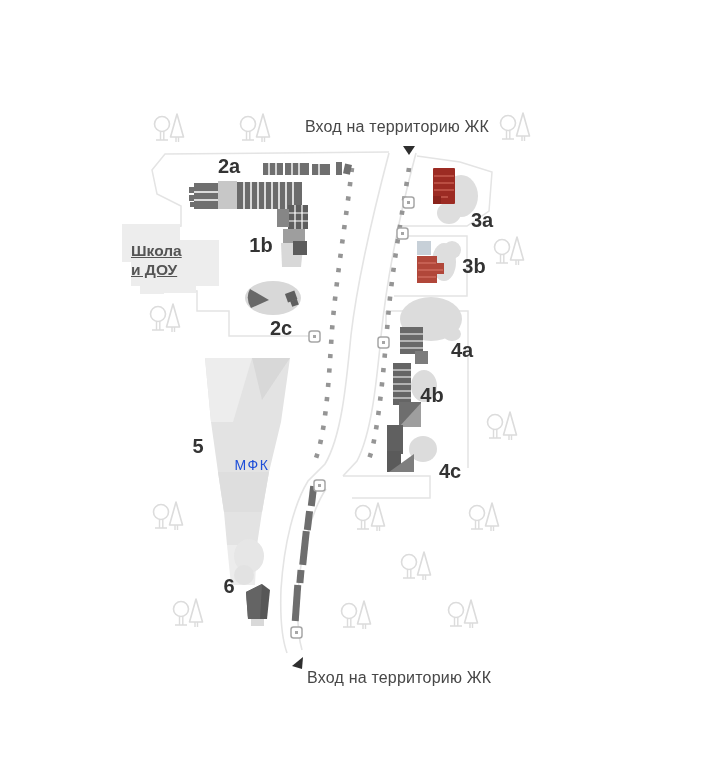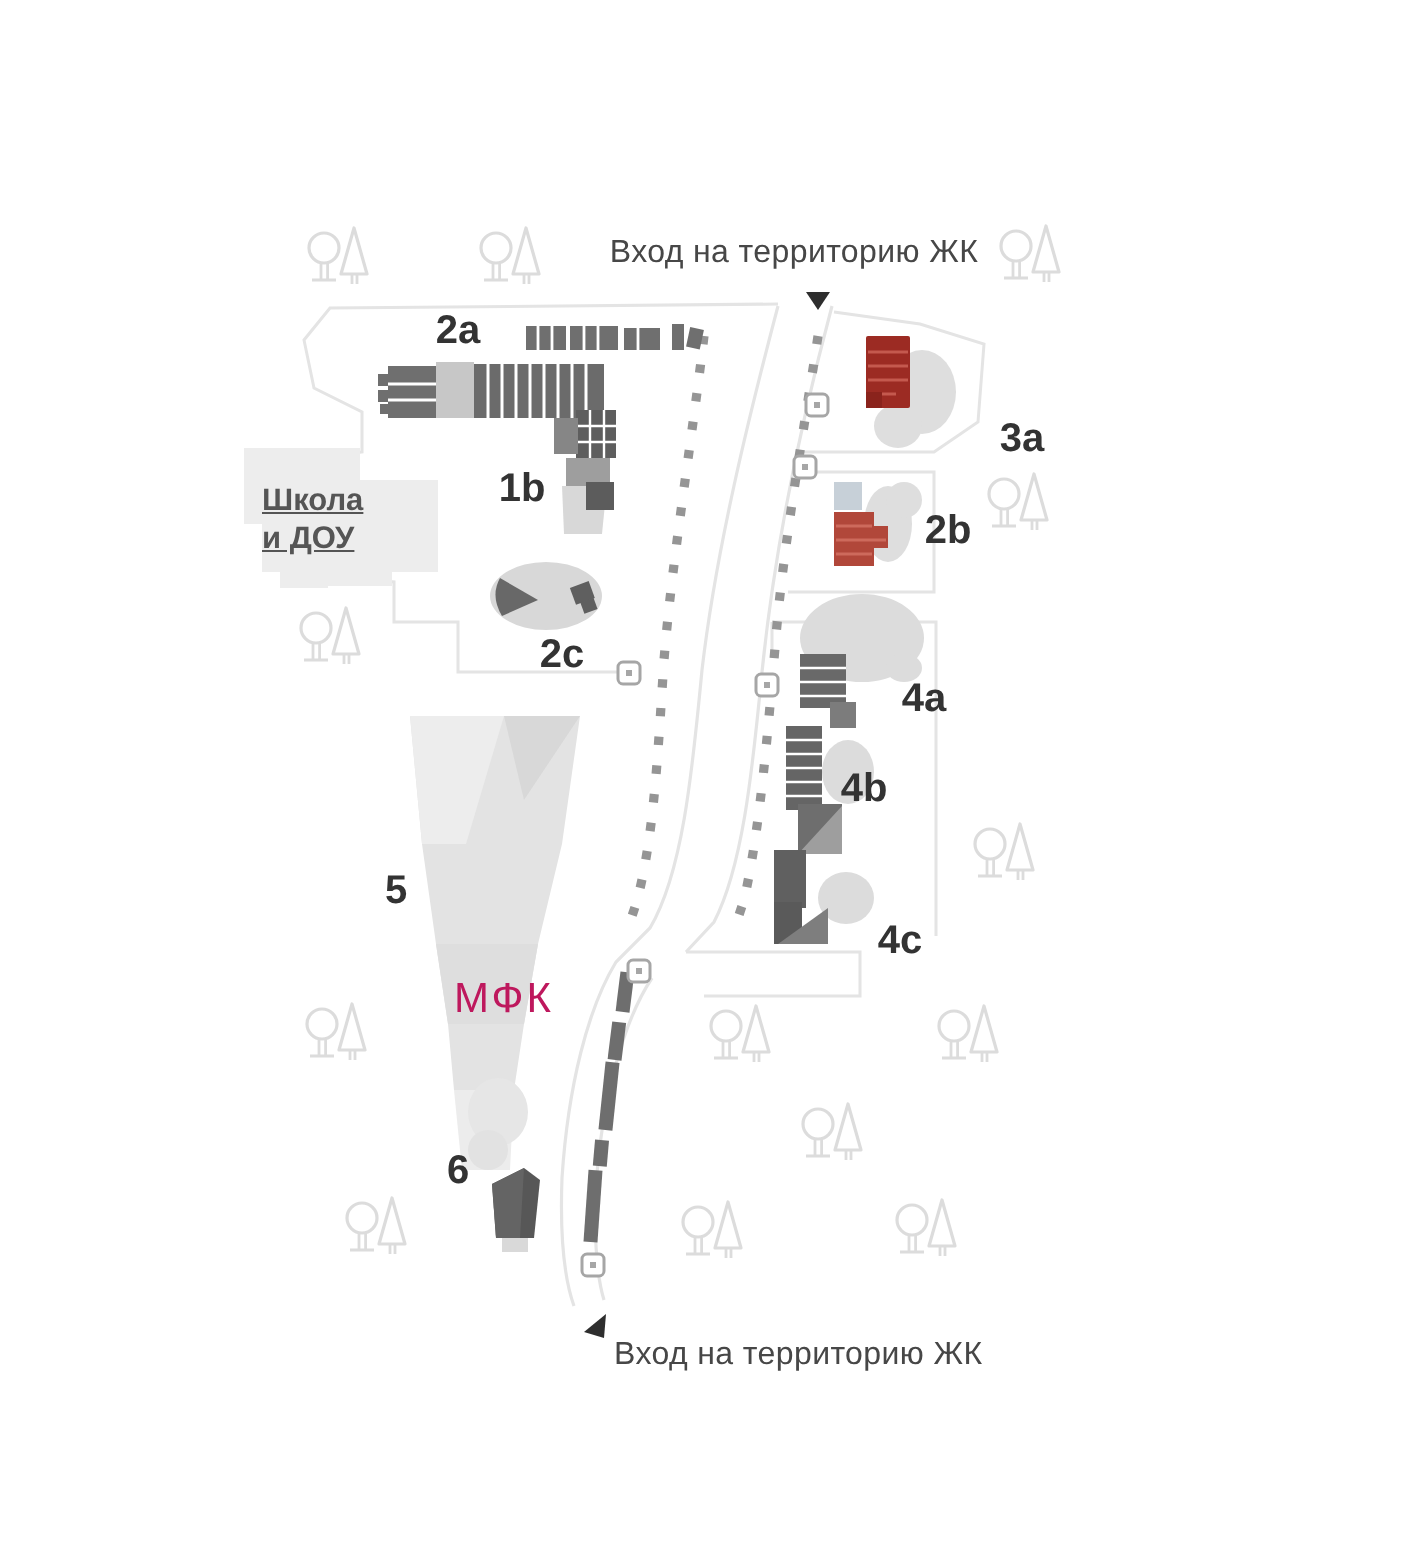--- a/index.html
+++ b/index.html
@@ -6,21 +6,21 @@
   #stage{position:relative;width:714px;height:775px;background:#fff;overflow:hidden;
          font-family:"Liberation Sans",sans-serif;}
   svg{position:absolute;left:0;top:0;}
   .lbl{position:absolute;transform:translate(-50%,-50%);font-weight:700;font-size:20px;
        color:var(--label-dark,#333);white-space:nowrap;}
   .entrance-text{position:absolute;font-size:16px;font-weight:500;color:var(--text-primary,#4a4a4a);
        letter-spacing:.2px;white-space:nowrap;}
   .school-text{position:absolute;left:131px;top:241px;font-size:15.5px;font-weight:600;
        color:#555;line-height:19px;text-decoration:underline;}
   .mfk-text{position:absolute;left:252px;top:465px;transform:translate(-50%,-50%);
-       font-size:21px;font-weight:500;color:#be185d;letter-spacing:1.5px;margin-top:35px;}
+       font-size:14px;font-weight:500;color:#1d4ed8;letter-spacing:1.5px;}
   .tree-icon{color:var(--tree,#dcdcdc);}
 </style>
 </head>
 <body>
 
 <div id="stage">
 
   <svg width="714" height="775" viewBox="0 0 714 775">
     <defs>
       <symbol id="tree" viewBox="0 0 36 34">
@@ -205,20 +205,20 @@
   <div class="school-text">
     <div>Школа</div>
     <div>и ДОУ</div>
   </div>
 
   <div class="mfk-text">МФК</div>
 
   <div class="lbl" style="left:229px;top:166px;">2a</div>
   <div class="lbl" style="left:261px;top:245px;">1b</div>
   <div class="lbl" style="left:281px;top:328px;">2c</div>
-  <div class="lbl" style="left:511px;top:220px;">3a</div>
-  <div class="lbl" style="left:474px;top:266px;">2b</div>
+  <div class="lbl" style="left:482px;top:220px;">3a</div>
+  <div class="lbl" style="left:474px;top:266px;">3b</div>
   <div class="lbl" style="left:462px;top:350px;">4a</div>
   <div class="lbl" style="left:432px;top:395px;">4b</div>
   <div class="lbl" style="left:450px;top:471px;">4c</div>
   <div class="lbl" style="left:198px;top:446px;">5</div>
   <div class="lbl" style="left:229px;top:586px;">6</div>
 </div>
 
 </body></html>

